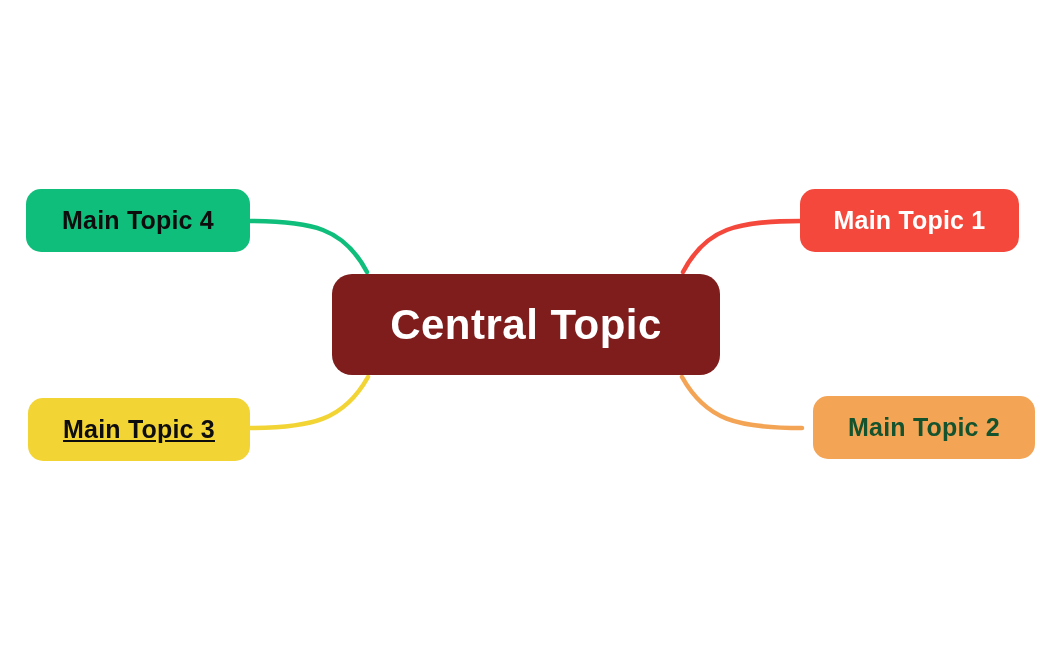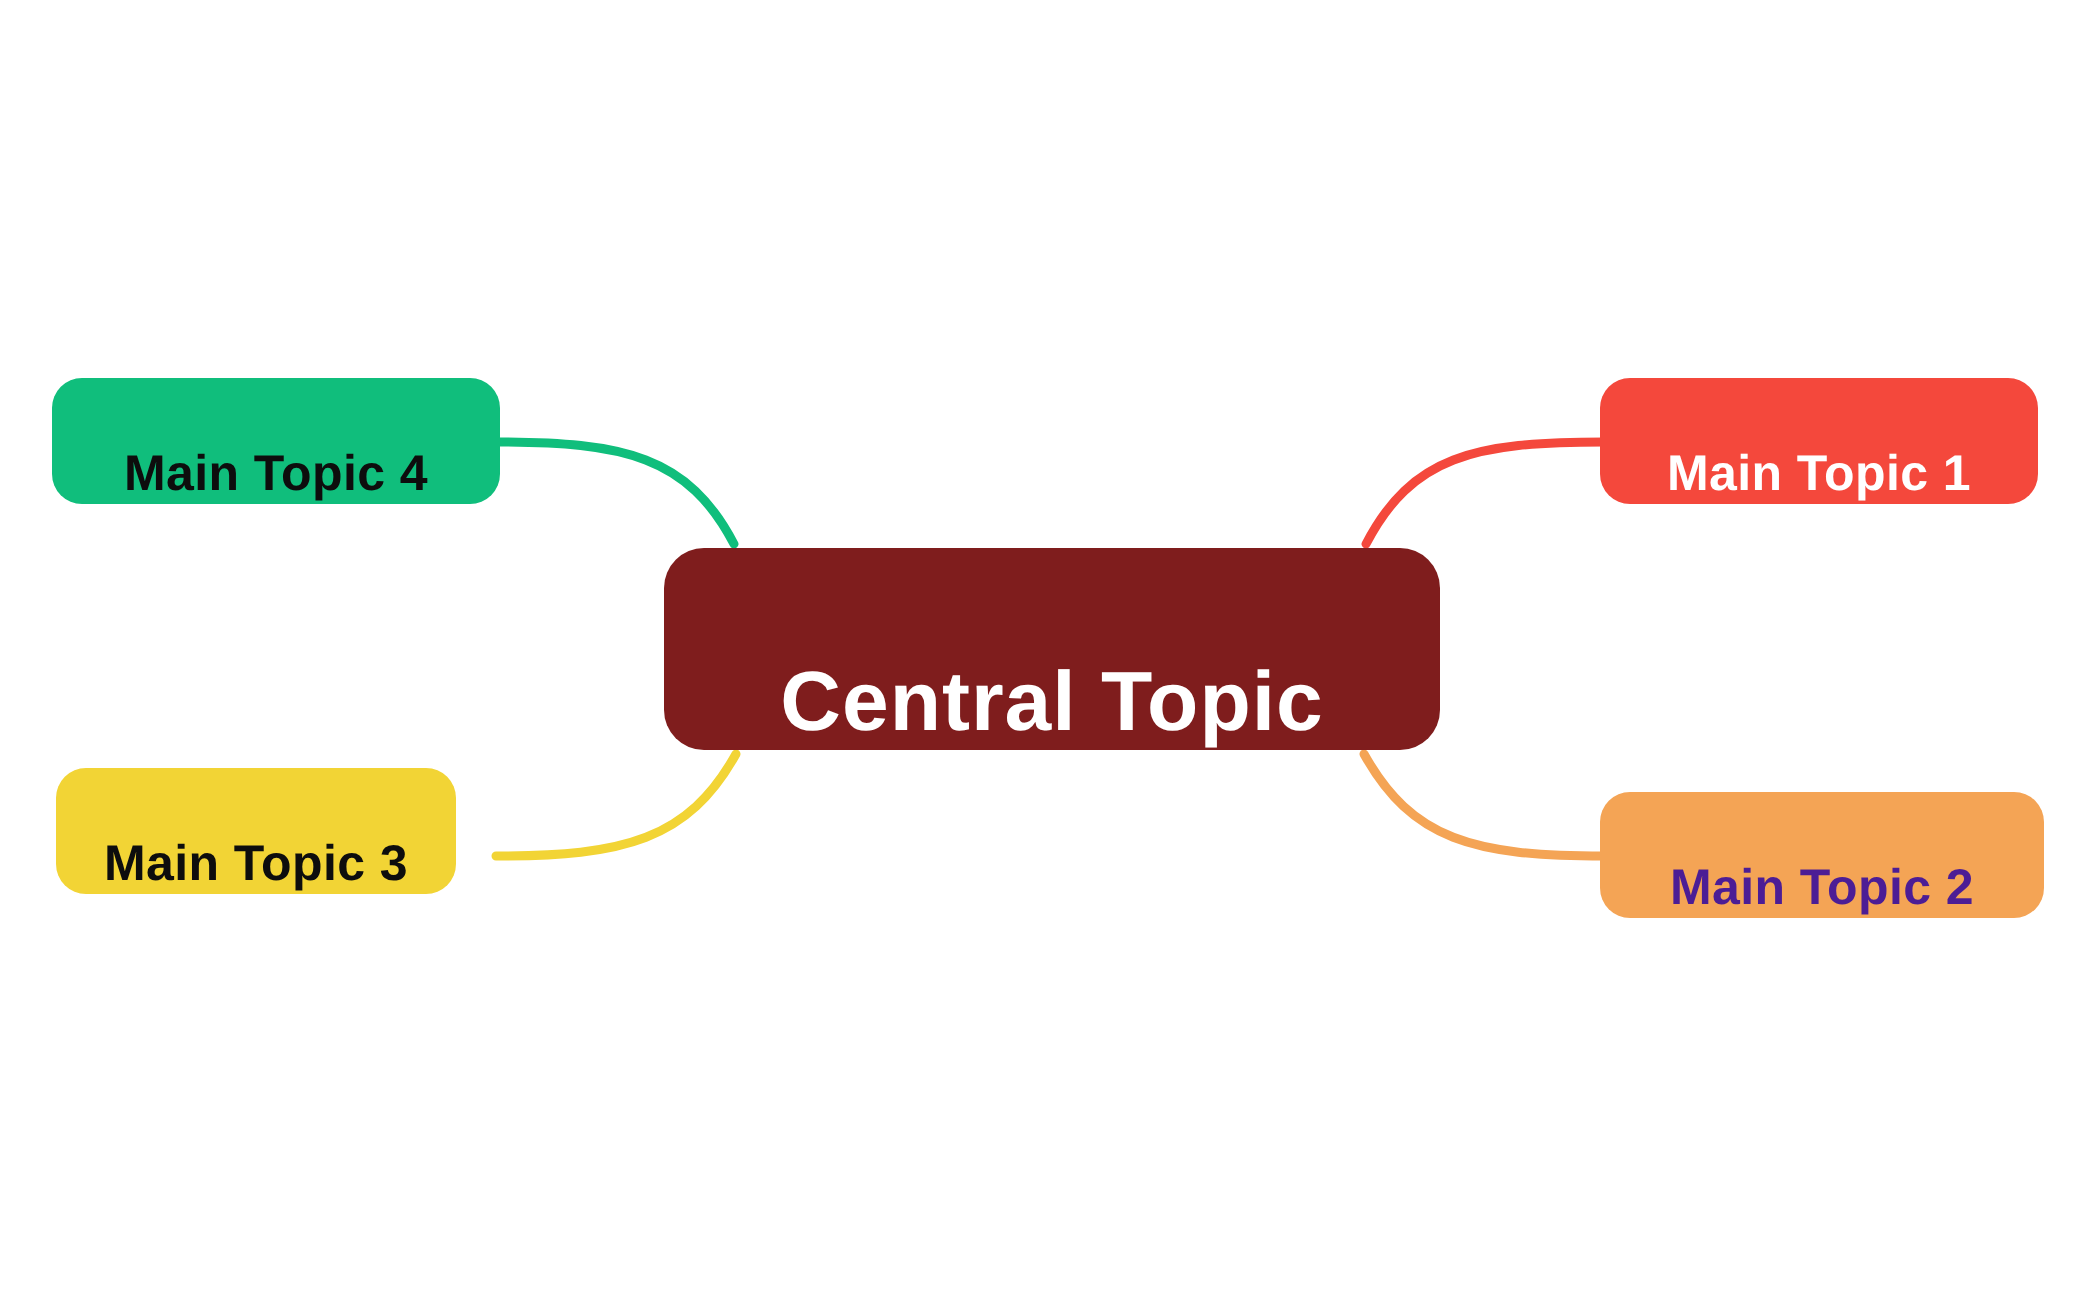--- a/index.html
+++ b/index.html
@@ -13,21 +13,21 @@
   }
   .connector-layer {
     position: absolute;
     left: 0; top: 0;
     width: 1050px; height: 650px;
     pointer-events: none;
   }
   .node {
     position: absolute;
     display: flex;
-    align-items: flex-end;
+    align-items: center;
     justify-content: center;
     box-sizing: border-box;
     cursor: default;
     white-space: nowrap;
   }
   .node.central {
     left: 332px; top: 274px;
     width: 388px; height: 101px;
     border-radius: 20px;
     font-size: 42px;
@@ -36,21 +36,21 @@
   }
   .node.topic {
     height: 63px;
     border-radius: 15px;
     font-size: 25px;
     font-weight: 700;
     letter-spacing: 0.2px;
   }
   .node.topic1 { left: 800px; top: 189px; width: 219px; }
   .node.topic2 { left: 800px; top: 396px; width: 222px; }
-  .node.topic3 { left: 28px;  top: 384px; width: 200px; }
+  .node.topic3 { left: 28px;  top: 398px; width: 222px; text-decoration: underline; }
   .node.topic4 { left: 26px;  top: 189px; width: 224px; }
 </style>
 </head>
 <body>
 
 <div class="canvas">
 
   <svg class="connector-layer" viewBox="0 0 1050 650" xmlns="http://www.w3.org/2000/svg">
     <path d="M 683 272 C 706 228 737 221 802 221" fill="none" stroke-width="4.5" stroke-linecap="round" stroke="#f4483c"></path>
     <path d="M 682 377 C 706 420 737 428 802 428" fill="none" stroke-width="4.5" stroke-linecap="round" stroke="#f4a455"></path>
@@ -59,21 +59,21 @@
   </svg>
 
   <div class="node central" style="background: #7f1d1d; color: rgb(255, 255, 255);">
     <span>Central Topic</span>
   </div>
 
   <div class="node topic topic1" style="background: rgb(244, 72, 60); color: rgb(255, 255, 255);">
     <span>Main Topic 1</span>
   </div>
 
-  <div class="node topic topic2" style="background: rgb(244, 164, 85); color: #4c1d95;">
+  <div class="node topic topic2" style="background: rgb(244, 164, 85); color: #14532d; margin-left: 13px;">
     <span>Main Topic 2</span>
   </div>
 
   <div class="node topic topic3" style="background: rgb(242, 212, 53); color: rgb(13, 13, 13);">
     <span>Main Topic 3</span>
   </div>
 
   <div class="node topic topic4" style="background: rgb(16, 190, 124); color: rgb(13, 13, 13);">
     <span>Main Topic 4</span>
   </div>

